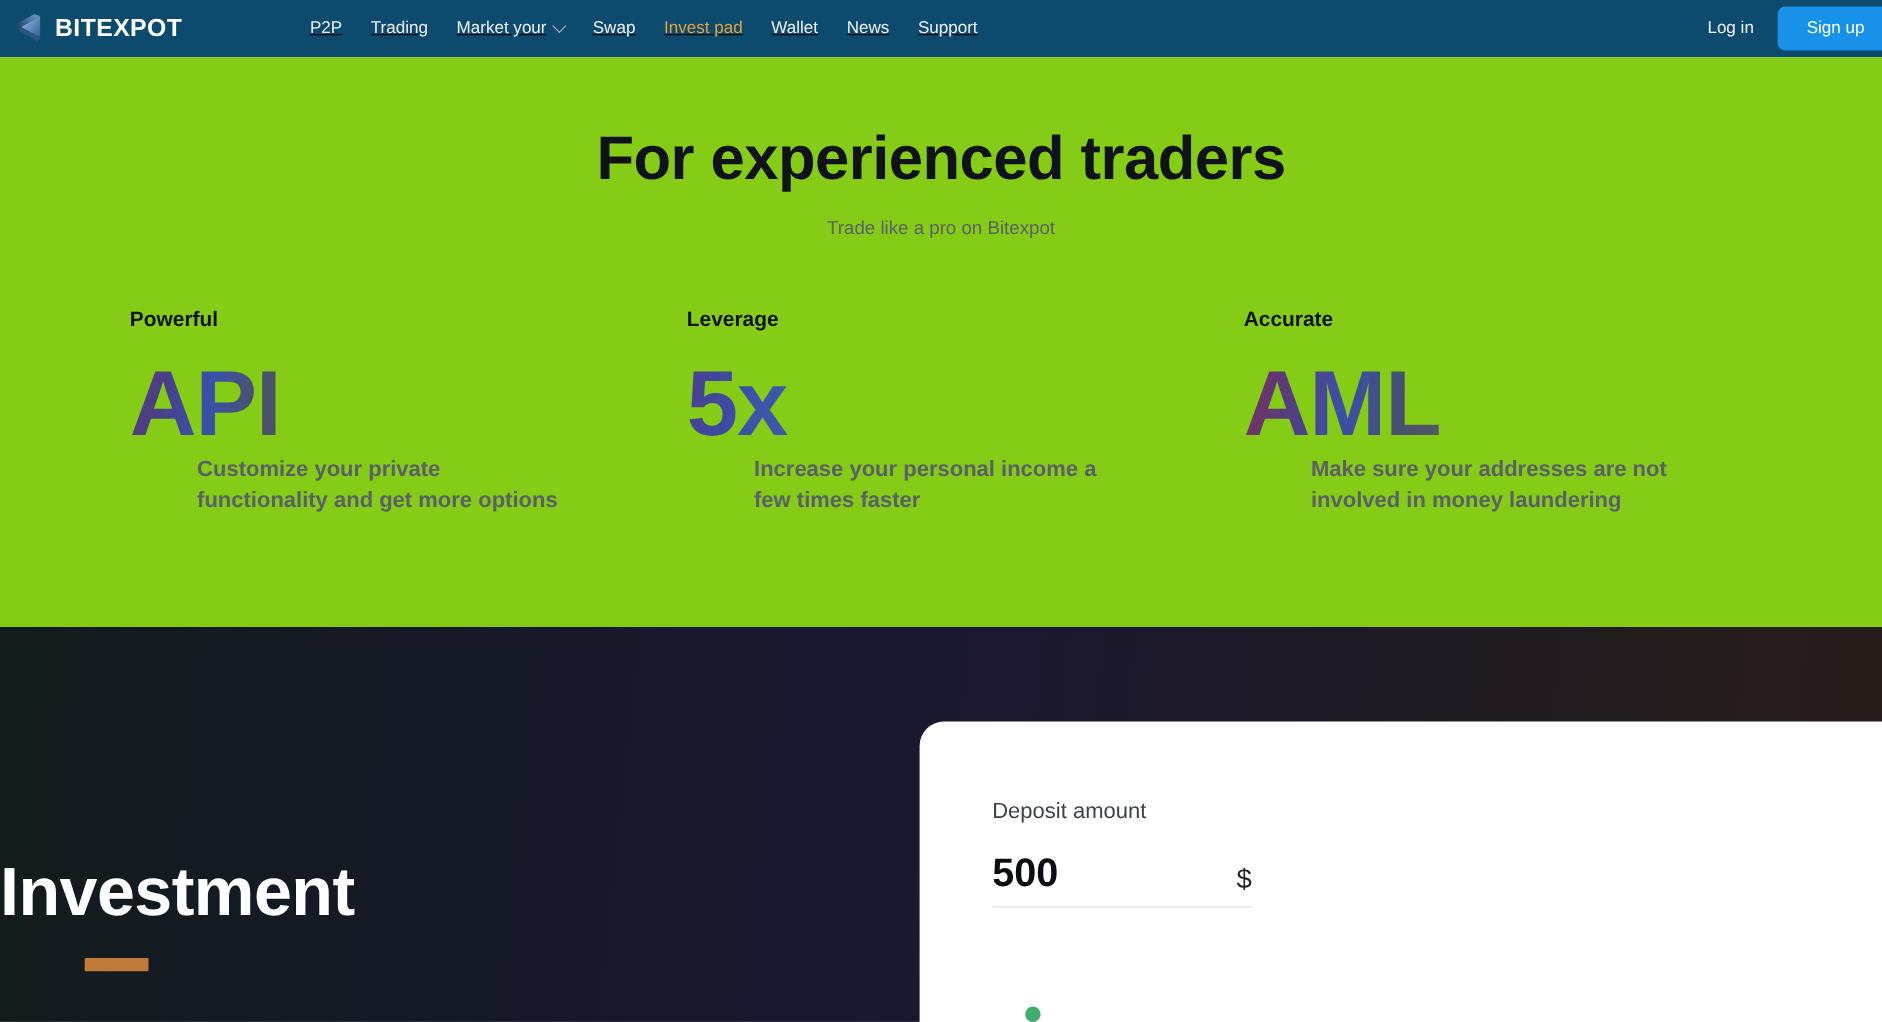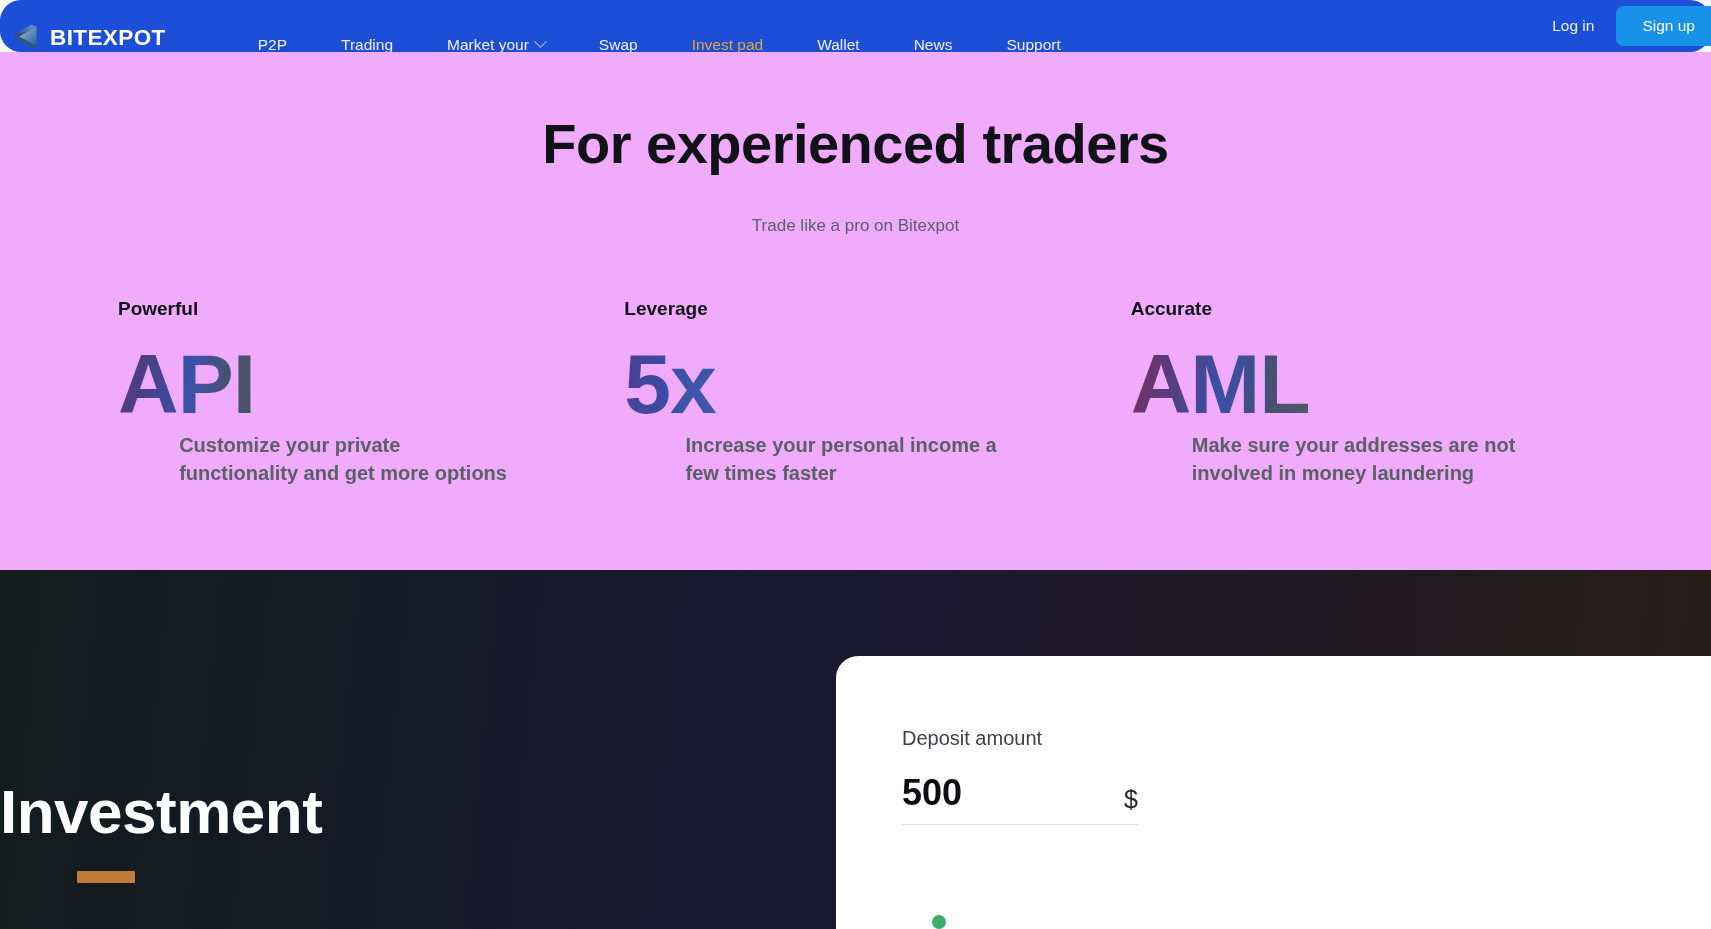--- a/index.html
+++ b/index.html
@@ -7,47 +7,47 @@
   body {
     font-family:"Liberation Sans", sans-serif;
     background:#f5f6f8;
     -webkit-font-smoothing:antialiased;
   }
 
   
   .navbar{
     position:relative;
     height:52px;
-    background:#1d4ed8;
-    display:flex;
-    align-items:flex-end;
+    background:#0c4a6e;
+    display:flex;
+    align-items:center;
     width:100%;
-    border-radius:21px;
   }
   .brand{
     display:flex;
     align-items:center;
     gap:10px;
     padding-left:12px;
     flex:0 0 auto;
   }
   .logo-mark{ width:28px; height:28px; display:block; }
   .brand-name{
     color:#ffffff;
     font-size:22.5px;
     font-weight:bold;
     letter-spacing:.4px;
     line-height:1;
   }
   .nav-links{
     display:flex;
     align-items:center;
-    gap:54px;
-    margin-left:92px;
+    gap:26px;
+    margin-left:116px;
     flex:0 0 auto;
+    text-decoration:underline;
   }
   .nav-link{
     color:#f1f1f3;
     font-size:15.5px;
     line-height:1;
     text-decoration:none;
     white-space:nowrap;
     display:flex;
     align-items:center;
     gap:7px;
@@ -84,38 +84,38 @@
     height:40px;
     padding:0 26px;
     border-radius:7px 0 0 7px;
     margin-right:-10px;
     cursor:pointer;
     white-space:nowrap;
   }
 
   
   .light-section{
-    background:#f0abfc;
+    background:#84cc16;
     height:518px;
     padding-top:60px;
     position:relative;
   }
   .section-title{
     text-align:center;
     font-size:56px;
     font-weight:bold;
     color:#111217;
     letter-spacing:-0.5px;
     line-height:1.15;
   }
   .section-sub{
     text-align:center;
     font-size:17px;
     color:#5b6068;
-    margin-top:40px;
+    margin-top:22px;
   }
   .features{
     display:flex;
     margin-top:62px;
     padding:0 96px;
   }
   .feature{
     flex:1 1 0;
     text-align:left;
     padding:0 22px;

